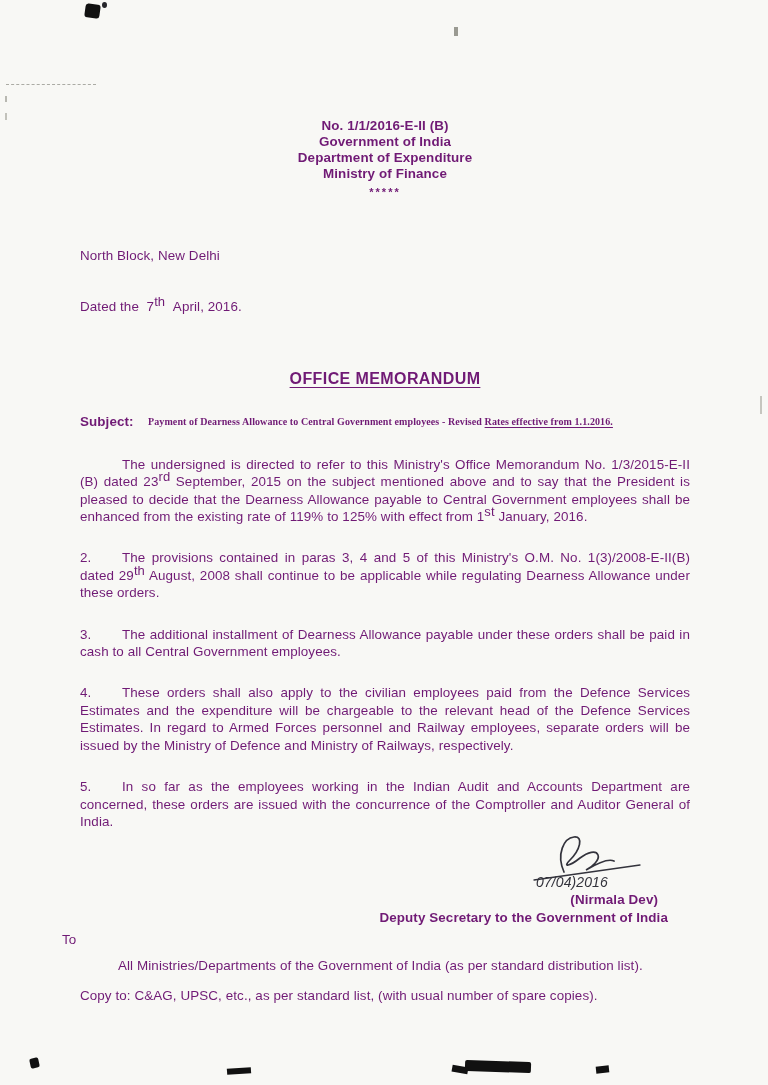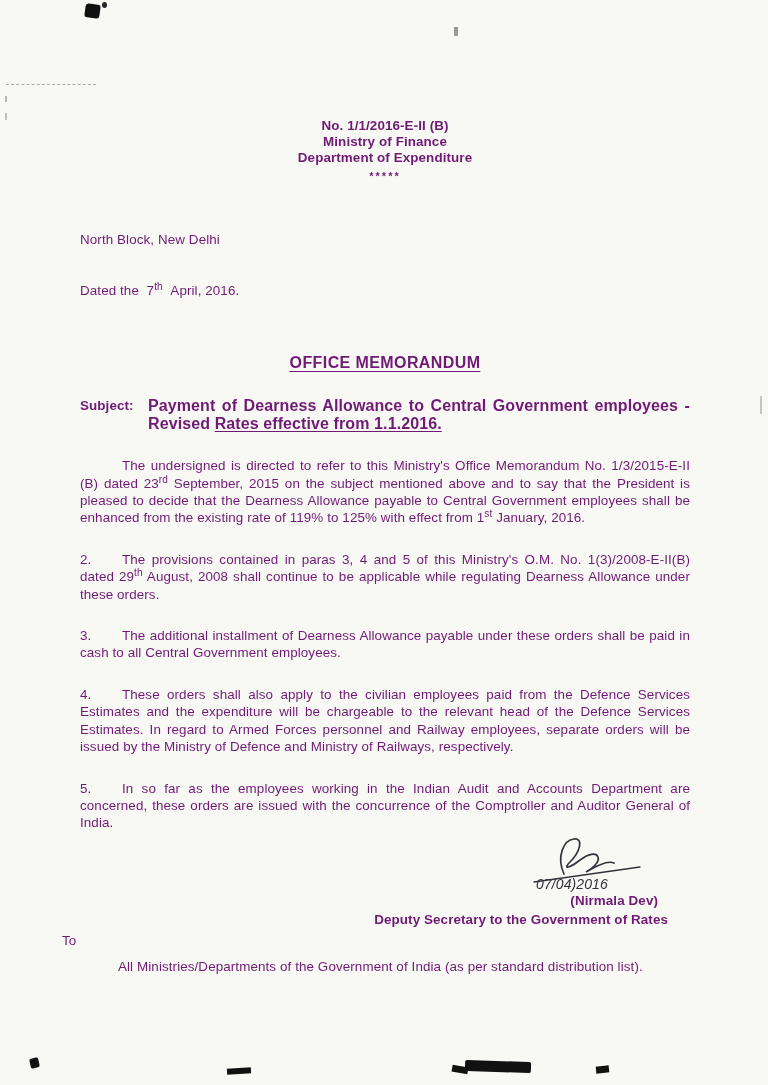--- a/index.html
+++ b/index.html
@@ -17,26 +17,26 @@
     font-size:13.4px; line-height:17.4px; letter-spacing:0.1px;
   }
   .doc-header { text-align:center; font-weight:700; line-height:16px; }
   .doc-header .hline { margin:0; }
   .stars { font-size:11px; letter-spacing:2px; margin-top:2px; }
   .header-right { text-align:left; padding-right:22px; margin-top:13px; line-height:17px; white-space:pre-wrap; }
   .doc-title { text-align:center; margin-top:21px; font-weight:700; font-size:16px; letter-spacing:0.4px; }
   .doc-title .u-title { text-decoration:underline; text-underline-offset:3px; }
   .subject-row { display:flex; margin-top:26px; font-weight:700; }
   .subject-label { width:68px; flex:0 0 68px; }
-  .subject-text { flex:1; text-align:justify; font-size:16px; }
+  .subject-text { flex:1; text-align:justify; font-size:10px;font-family:Liberation Serif, serif; }
   .u { text-decoration:underline; text-underline-offset:2px; }
   .para { margin-top:24px; text-align:justify; }
   .para.first { text-indent:42px; margin-top:25px; }
   .para-num { display:inline-block; width:42px; }
-  sup { font-size:10px; line-height:0; vertical-align:super; }
+  sup { font-size:13px; line-height:0; vertical-align:super; }
   .sig-block { text-align:right; padding-right:22px; margin-top:2px; }
   .sig-svg { display:inline-block; margin-right:6px; }
   .ink { stroke:#33333c; stroke-width:1.7; fill:none; stroke-linecap:round; }
   .ink.thin { stroke-width:1.3; }
   .ink-date { fill:#33333c; font-style:italic; font-size:14px; font-family:"Liberation Sans", sans-serif; }
   .sig-name { font-weight:700; margin-top:-4px; padding-right:10px; }
   .sig-desig { font-weight:700; margin-top:1px; }
   .to-label { margin-top:4px; margin-left:-18px; }
   .distribution { margin-top:9px; margin-left:38px; }
   .copy-line { margin-top:13px; }
@@ -70,22 +70,23 @@
   <div class="artifact art-b1"></div>
   <div class="artifact art-b2"></div>
   <div class="artifact art-b3"></div>
   <div class="artifact art-b3b"></div>
   <div class="artifact art-b4"></div>
 
   <div class="content">
 
     <div class="doc-header">
       <div class="hline">No. 1/1/2016-E-II (B)</div>
+      <div class="hline">Government of India</div>
+      <div class="hline">Department of Expenditure</div>
       <div class="hline">Ministry of Finance</div>
-      <div class="hline">Department of Expenditure</div>
       <div class="stars">*****</div>
     </div>
 
     <div class="header-right">
       <div>North Block, New Delhi</div>
       <div>Dated the &nbsp;7<sup>th</sup> &nbsp;April, 2016.</div>
     </div>
 
     <div class="doc-title">
       <span class="u-title">OFFICE MEMORANDUM</span>
@@ -102,20 +103,21 @@
     <div class="para"><span class="para-num">4.</span>These orders shall also apply to the civilian employees paid from the Defence Services Estimates and the expenditure will be chargeable to the relevant head of the Defence Services Estimates. In regard to Armed Forces personnel and Railway employees, separate orders will be issued by the Ministry of Defence and Ministry of Railways, respectively.</div>
     <div class="para"><span class="para-num">5.</span>In so far as the employees working in the Indian Audit and Accounts Department are concerned, these orders are issued with the concurrence of the Comptroller and Auditor General of India.</div>
 
     <div class="sig-block">
       <svg class="sig-svg" width="150" height="58" viewBox="0 0 150 58">
         <path class="ink" d="M52,40 C44,22 52,6 62,5 C72,4 68,18 58,28 C50,36 58,34 68,26 C76,20 84,18 86,23 C88,28 80,35 74,38 C84,32 96,26 102,29"></path>
         <path class="ink thin" d="M22,48 L128,33"></path>
         <text class="ink-date" x="24" y="55">07/04)2016</text>
       </svg>
       <div class="sig-name">(Nirmala Dev)</div>
-      <div class="sig-desig">Deputy Secretary to the Government of Rates</div>
+      <div class="sig-desig">Deputy Secretary to the Government of India</div>
     </div>
 
     <div class="to-label">To</div>
     <div class="distribution">All Ministries/Departments of the Government of India (as per standard distribution list).</div>
+    <div class="copy-line">Copy to: C&amp;AG, UPSC, etc., as per standard list, (with usual number of spare copies).</div>
 
   </div>
 </div>
 
 </body></html>

